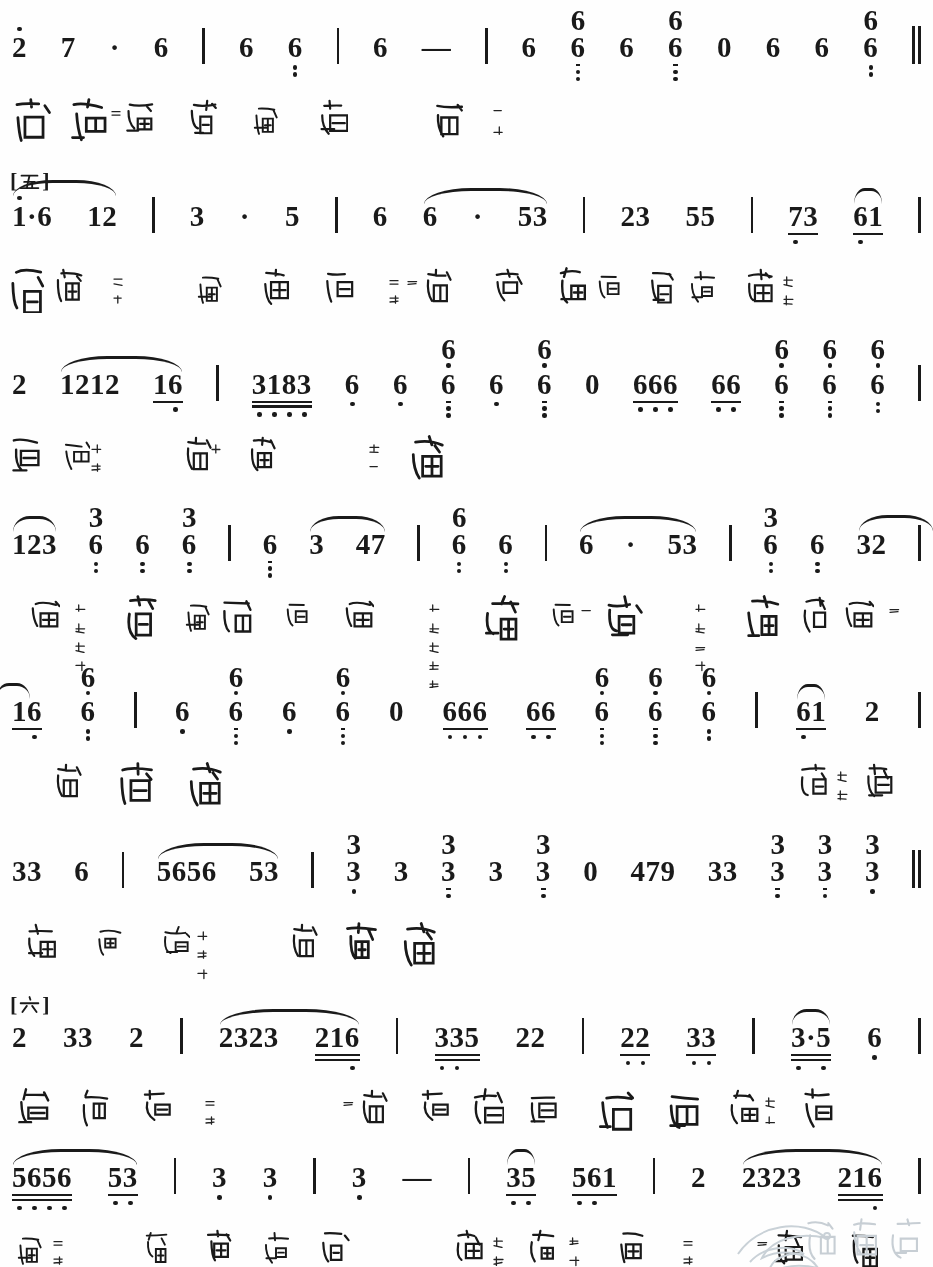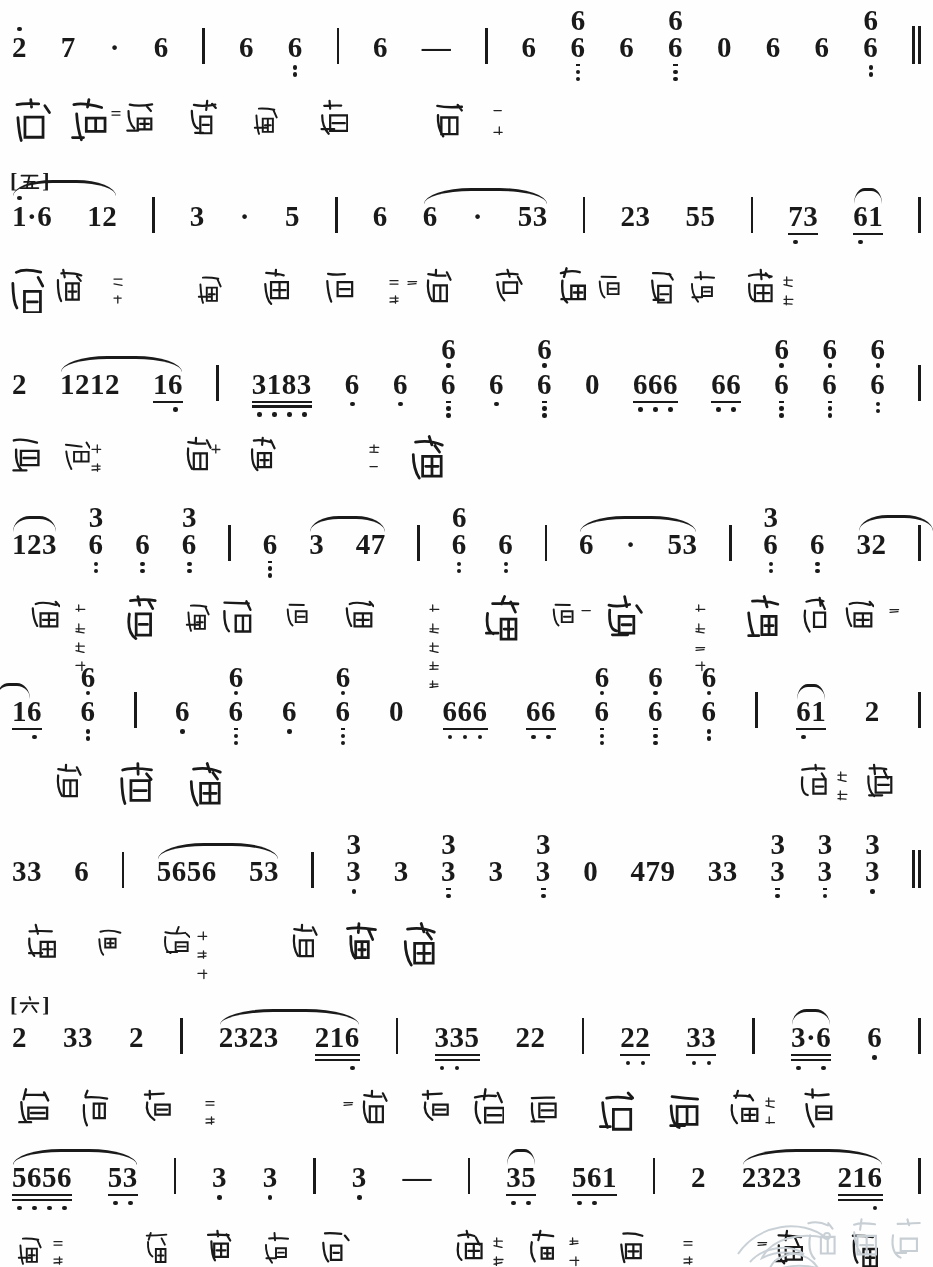--- a/index.html
+++ b/index.html
@@ -1237,21 +1237,21 @@
                 <div class="dot"></div>
               </div>
               <div class="slot" style="width: 15px;">
                 <div class="dot"></div>
               </div>
             </div>
           </div>
         </div>
         <div class="bar"></div>
         <div class="tok">
-          <div class="main">3·6</div>
+          <div class="main">3·5</div>
           <div class="below">
             <div class="ul"></div>
             <div class="ul"></div>
             <div class="dr">
               <div class="slot" style="width: 15px;">
                 <div class="dot"></div>
               </div>
               <div class="slot" style="width: 10px;"></div>
               <div class="slot" style="width: 15px;">
                 <div class="dot"></div>

